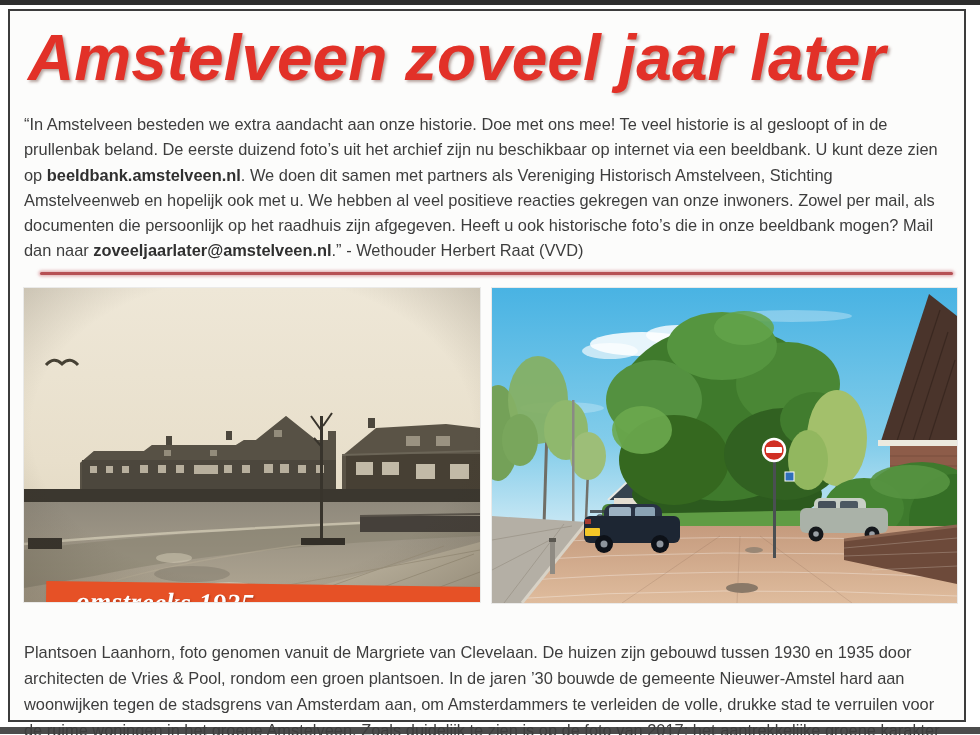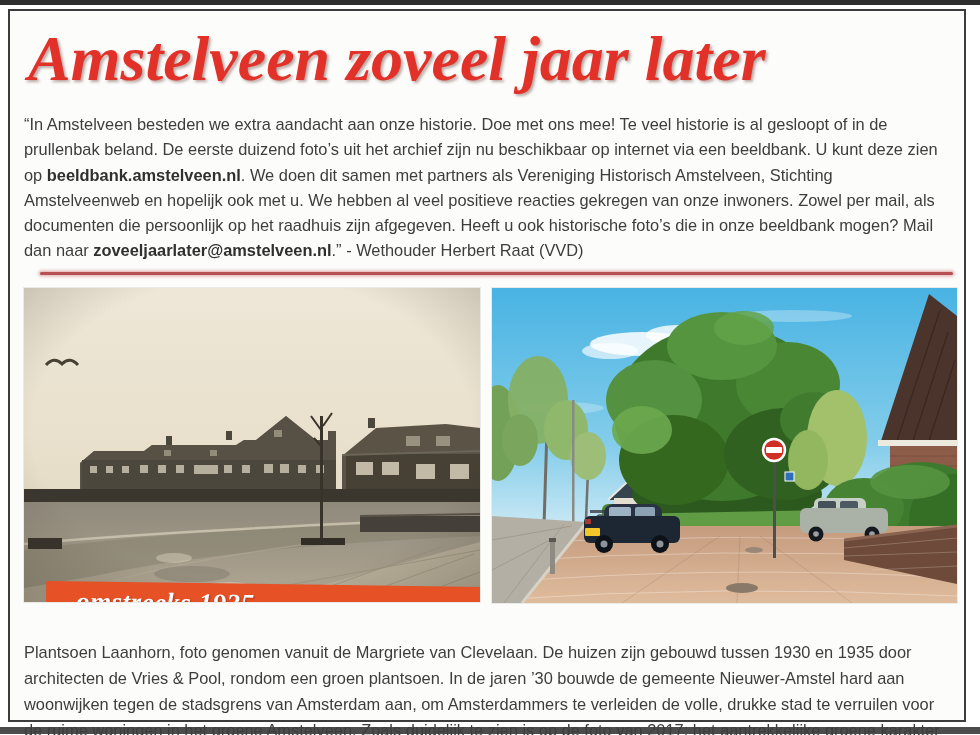--- a/index.html
+++ b/index.html
@@ -8,21 +8,21 @@
     background:#ffffff;font-family:"Liberation Sans","DejaVu Sans",sans-serif;
   }
   .scan-bar-top{position:absolute;left:0;top:0;width:980px;height:5px;background:#2e2e2e;}
   .scan-bar-bottom{position:absolute;left:0;top:727px;width:980px;height:7px;background:#4c4c4c;}
   .frame{
     position:absolute;left:8px;top:9px;width:958px;height:713px;box-sizing:border-box;
     border:2px solid #3c3c3c;background:#fcfcfb;
   }
   .page-title{
     margin:13px 0 0 18px;
-    font-family:Liberation Serif, serif;
+    font-family:Liberation Sans, sans-serif;
     font-style:italic;font-weight:bold;
     font-size:64px;line-height:1.08;white-space:nowrap;
     color:#e23128;
     text-shadow:2px 2px 3px rgba(100,60,50,.45);
     letter-spacing:0px;
   }
   .intro{
     margin:19px 14px 0 14px;
     font-size:16.4px;line-height:25.2px;color:#3d3d3d;
   }

